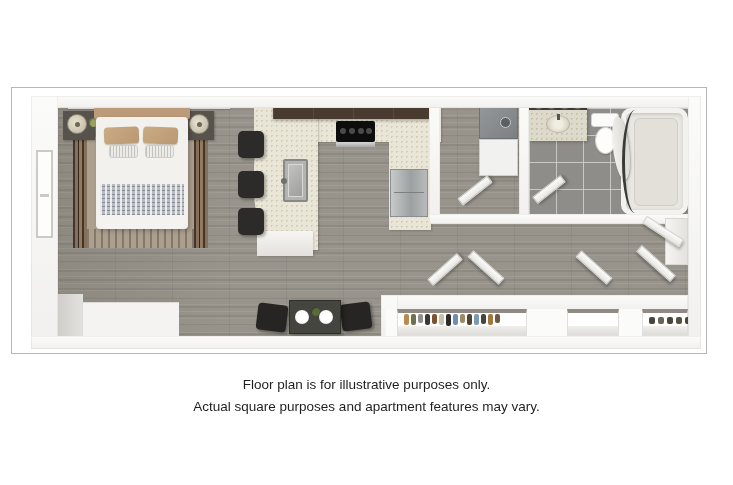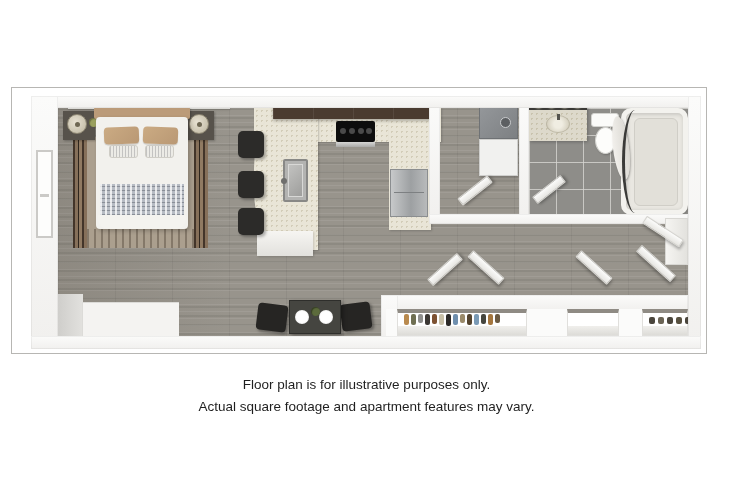--- a/index.html
+++ b/index.html
@@ -291,16 +291,16 @@
     <div class="abs wall wall-top"></div>
     <div class="abs wall wall-left"></div>
     <div class="abs wall wall-right"></div>
     <div class="abs wall wall-bottom"></div>
     <div class="abs window"></div>
 
   </div>
 
   <div class="abs disclaimer">
     <div>Floor plan is for illustrative purposes only.</div>
-    <div>Actual square footage and apartment features may vary.</div>
+    <div>Actual square purposes and apartment features may vary.</div>
   </div>
 
 </div>
 
 </body></html>

